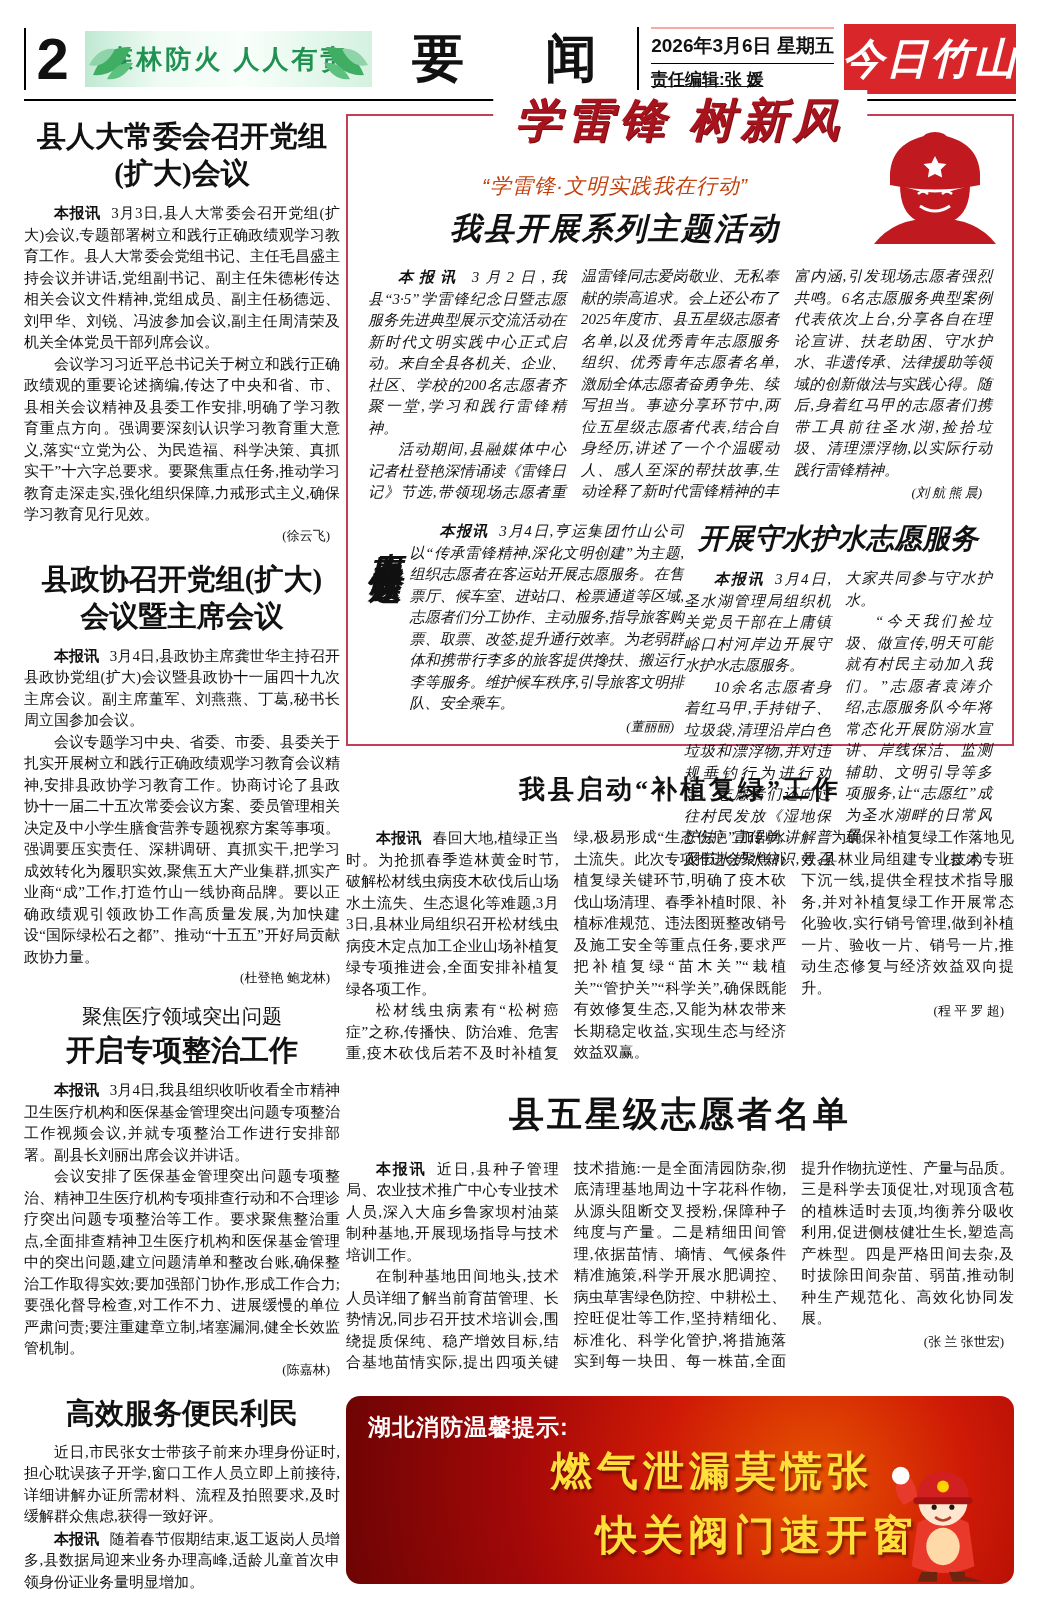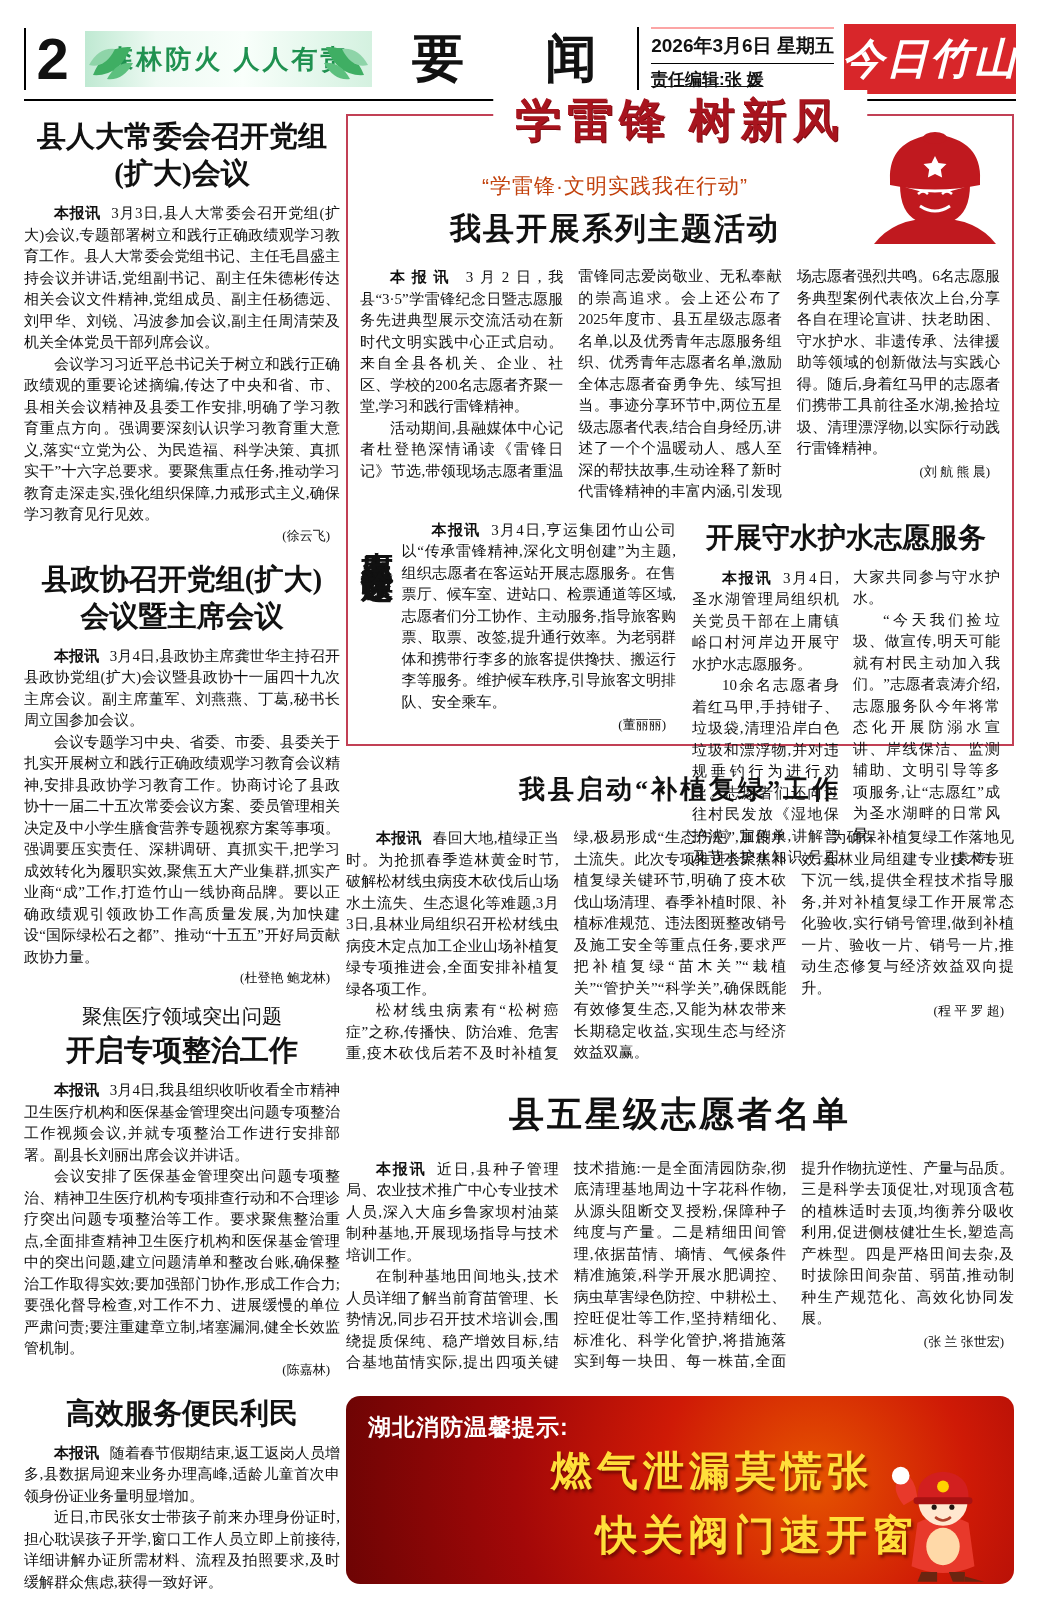--- a/index.html
+++ b/index.html
@@ -32,32 +32,32 @@
   .kicker{font-size:20px;text-align:center;margin:10px 0 0;font-weight:normal;}
   .a-title.tight{margin-top:2px;}
   .body-p{font-size:15px;line-height:21.5px;text-align:justify;text-indent:2em;margin:0;}
   .lead{font-family:"Liberation Sans",sans-serif;font-weight:bold;margin-right:.7em;}
   .byline{font-size:13px;text-align:right;margin:1px 10px 0 0;}
 
   
   .col-right{position:absolute;left:346px;top:110px;width:668px;}
 
   
-  .lf-box{position:relative;border:2px solid var(--box-border-red);height:632px;padding:0 12px;margin-top:4px;}
+  .lf-box{position:relative;border:2px solid var(--box-border-red);height:632px;padding:0 20px;margin-top:4px;font-style:italic;}
   .lf-callig{position:absolute;top:-26px;left:50%;transform:translateX(-50%);background:#fff;padding:0 22px;font-size:46px;font-weight:900;color:var(--calligraphy-red);letter-spacing:6px;white-space:nowrap;text-shadow:1px 1px 0 #7c0d12;}
   .lf-portrait{position:absolute;top:6px;right:8px;width:138px;height:122px;}
   .lf-subtitle{text-align:center;font-family:"Liberation Sans",sans-serif;font-size:21px;color:#c2410c;margin:56px 150px 0 20px;letter-spacing:1px;}
   .lf-title{text-align:center;font-family:"Liberation Sans",sans-serif;font-size:31px;font-weight:900;letter-spacing:2px;margin:8px 150px 16px 20px;}
   .cols3{column-count:3;column-gap:15px;font-size:15px;line-height:22px;text-align:justify;}
   .cols2{column-count:2;column-gap:14px;font-size:15px;line-height:22px;text-align:justify;}
   .lf-sub-row{display:flex;margin-top:16px;}
   .sub-left{width:316px;display:flex;}
   .v-title{writing-mode:vertical-rl;text-orientation:upright;font-family:"Liberation Sans",sans-serif;font-weight:900;font-size:32px;line-height:1.05;letter-spacing:3px;margin:6px 8px 0 0;}
   .sub-left-body{flex:1;font-size:15px;line-height:22px;text-align:justify;}
-  .sub-right{flex:1;margin-left:16px;}
+  .sub-right{flex:1;}
   .sub-right-title{text-align:center;font-family:"Liberation Sans",sans-serif;font-size:28px;font-weight:900;margin:0 0 10px;}
 
   
   .mid-article{margin-top:26px;}
   .big-title{text-align:center;font-size:26px;font-weight:900;letter-spacing:3px;margin:14px 0 20px;}
   .big-title.sm{font-size:35px;}
 
   
   .fire-banner{position:relative;height:188px;margin-top:22px;border-radius:14px;overflow:hidden;
     background:radial-gradient(circle at 70% 45%, #e65400 0%, #cf1a06 32%, #a30808 62%, #6d0404 100%);}
@@ -120,22 +120,22 @@
     <div class="article">
       <p class="kicker">聚焦医疗领域突出问题</p>
       <h2 class="a-title tight">开启专项整治工作</h2>
       <p class="body-p"><b class="lead">本报讯</b><span>3月4日,我县组织收听收看全市精神卫生医疗机构和医保基金管理突出问题专项整治工作视频会议,并就专项整治工作进行安排部署。副县长刘丽出席会议并讲话。</span></p>
       <p class="body-p">会议安排了医保基金管理突出问题专项整治、精神卫生医疗机构专项排查行动和不合理诊疗突出问题专项整治等工作。要求聚焦整治重点,全面排查精神卫生医疗机构和医保基金管理中的突出问题,建立问题清单和整改台账,确保整治工作取得实效;要加强部门协作,形成工作合力;要强化督导检查,对工作不力、进展缓慢的单位严肃问责;要注重建章立制,堵塞漏洞,健全长效监管机制。</p>
       <p class="byline">(陈嘉林)</p>
     </div>
 
     <div class="article">
       <h2 class="a-title">高效服务便民利民</h2>
+      <p class="body-p">近日,市民张女士带孩子前来办理身份证时,担心耽误孩子开学,窗口工作人员立即上前接待,详细讲解办证所需材料、流程及拍照要求,及时缓解群众焦虑,获得一致好评。</p>
       <p class="body-p"><b class="lead">本报讯</b><span>随着春节假期结束,返工返岗人员增多,县数据局迎来业务办理高峰,适龄儿童首次申领身份证业务量明显增加。</span></p>
-      <p class="body-p">近日,市民张女士带孩子前来办理身份证时,担心耽误孩子开学,窗口工作人员立即上前接待,详细讲解办证所需材料、流程及拍照要求,及时缓解群众焦虑,获得一致好评。</p>
 
     </div>
   </div>
 
   <div class="col-right">
 
     <div class="lf-box">
       <div class="lf-callig">学雷锋 树新风</div>
 
       <svg class="lf-portrait" viewBox="0 0 138 122">

